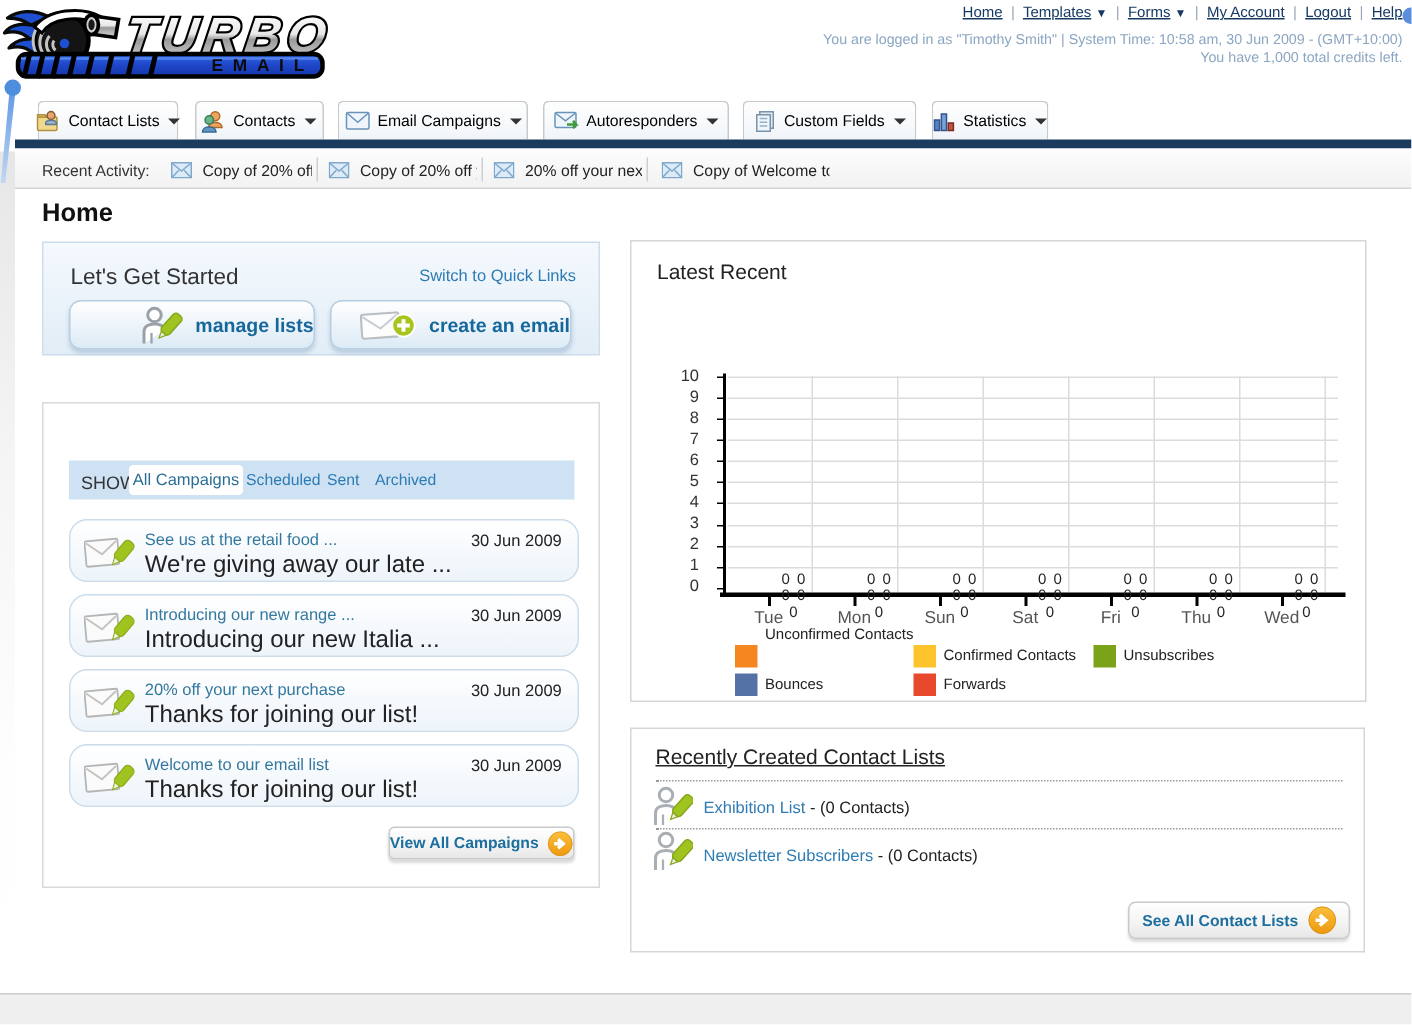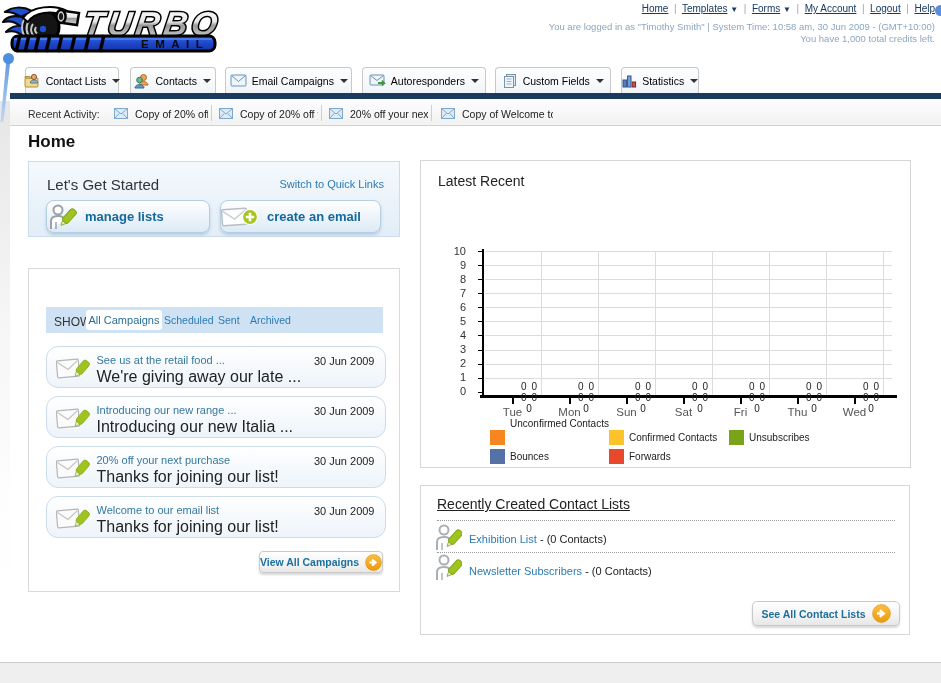--- a/index.html
+++ b/index.html
@@ -33,21 +33,21 @@
 .aitem { position:absolute; top:6px; height:17px; display:flex; align-items:center; color:#222; overflow:hidden; white-space:nowrap; }
 .aitem svg { margin-right:7px; flex-shrink:0; }
 .asep { position:absolute; top:6px; height:16px; width:1px; background:#cfcfcf; }
 
 h1.home { position:absolute; left:28px; top:132px; font-size:17px; color:#111; }
 
 
 .getstarted { left:28px; top:161px; width:372px; height:76px; background:linear-gradient(#f4f9fd,#e2edf7); border:1px solid #cbdcec; }
 .getstarted .t { position:absolute; left:18px; top:14px; font-size:15px; color:#333; }
 .getstarted .q { position:absolute; right:15px; top:16px; font-size:11px; color:#2d7bb2; }
-.gbtn { position:absolute; top:38px; height:33px; border:1px solid #b6cee2; border-radius:8px; background:linear-gradient(#ffffff,#eaf2f9 60%,#dcebf6); box-shadow:0 2px 3px rgba(130,160,190,.45); display:flex; align-items:center; justify-content:flex-start; color:#16689c; font-weight:bold; font-size:13px; }
+.gbtn { position:absolute; top:38px; height:33px; border:1px solid #b6cee2; border-radius:8px; background:linear-gradient(#ffffff,#eaf2f9 60%,#dcebf6); box-shadow:0 2px 3px rgba(130,160,190,.45); display:flex; align-items:center; justify-content:flex-end; color:#16689c; font-weight:bold; font-size:13px; }
 .gbtn1 { left:17px; width:164px; }
 .gbtn2 { left:191px; width:161px; }
 .gbtn svg { margin-right:8px; }
 
 
 .campaigns { left:28px; top:268px; width:372px; height:324px; background:#fff; border:1px solid #d9d9d9; }
 .campaigns .t { position:absolute; left:17px; top:14px; font-size:15px; color:#333; }
 .showbar { position:absolute; left:17px; top:38px; width:337px; height:26px; background:#cee2f4; }
 .showbar .s { position:absolute; left:8px; top:8px; font-size:12px; color:#333; }
 .showbar .pill { position:absolute; left:38px; top:3px; width:76px; height:20px; background:#fff; border-radius:3px; font-size:11px; color:#2a6e96; text-align:center; line-height:20px; white-space:nowrap; }

